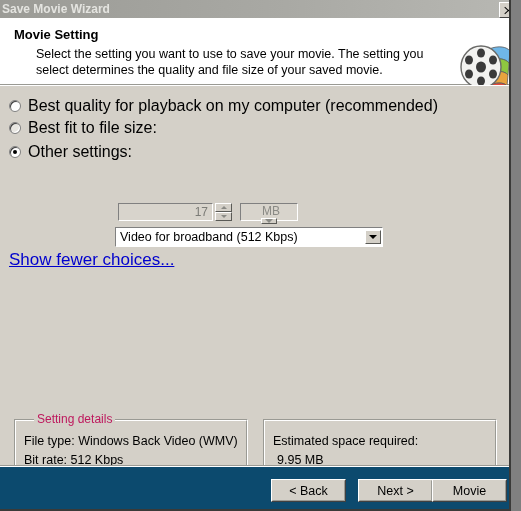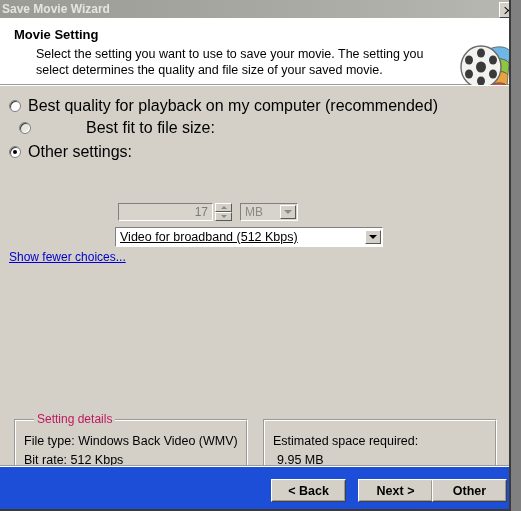--- a/index.html
+++ b/index.html
@@ -200,20 +200,21 @@
     width: 58px;
     height: 18px;
     background: #d8d4cc;
     border-top: 1px solid #808080;
     border-left: 1px solid #808080;
     border-right: 1px solid #ffffff;
     border-bottom: 1px solid #ffffff;
     box-sizing: border-box;
     display: flex;
     align-items: center;
+    flex-direction: column;
   }
   #unit-text {
     font-size: 12px;
     color: #8a8a85;
     margin-left: 4px;
     flex: 1;
   }
   .combo-arrow-box {
     width: 16px;
     height: 14px;
@@ -246,35 +247,34 @@
     height: 20px;
     background: #ffffff;
     border-top: 1px solid #808080;
     border-left: 1px solid #808080;
     border-right: 1px solid #ffffff;
     border-bottom: 1px solid #ffffff;
     box-sizing: border-box;
     display: flex;
     align-items: center;
     cursor: default;
-    text-decoration: underline;
   }
   #settings-combo-text {
     font-size: 12.5px;
     color: #000;
     margin-left: 4px;
     flex: 1;
     white-space: nowrap;
   }
 
   #fewer-link {
     position: absolute;
     left: 9px;
     top: 164px;
-    font-size: 12px;
+    font-size: 17px;
     color: #0000cd;
     text-decoration: underline;
     cursor: default;
   }
 
   
   .groupbox {
     position: absolute;
     border: 1px solid #9a9a94;
     border-right-color: #ffffff;
@@ -326,23 +326,22 @@
   .gb-line.indent { padding-left: 4px; }
   .gb-line.spacer { height: 14px; line-height: 14px; }
 
   
   #footer {
     position: absolute;
     left: 0;
     top: 465px;
     width: 519px;
     height: 44px;
-    background: #1d4ed8;
+    background: #0c4a6e;
     border-top: 1px solid #9a9a94;
-    font-weight: bold;
   }
   #footer-inner-line {
     position: absolute;
     left: 0; top: 0;
     width: 519px;
     height: 1px;
     background: #ffffff;
   }
   .btn {
     position: absolute;
@@ -411,21 +410,21 @@
     </div>
   </div>
 
   <div id="body">
 
     <div class="opt-row" style="left:9px; top:11px;">
       <span class="radio"></span>
       <span class="opt-label">Best quality for playback on my computer (recommended)</span>
     </div>
 
-    <div class="opt-row" style="left:19px; top:33px;gap:48px;">
+    <div class="opt-row" style="left:9px; top:33px;">
       <span class="radio disabled"></span>
       <span class="opt-label">Best fit to file size:</span>
     </div>
 
     <div id="size-field">
       <span id="size-value">17</span>
     </div>
     <div id="spinner">
       <div class="spin-btn">
         <span class="spin-arrow-up"></span>
@@ -485,17 +484,17 @@
     <div class="btn" id="btn-back">
       <span class="bevel"></span>
       <span>&lt; Back</span>
     </div>
     <div class="btn" id="btn-next">
       <span class="bevel"></span>
       <span>Next &gt;</span>
     </div>
     <div class="btn" id="btn-cancel">
       <span class="bevel"></span>
-      <span>Other</span>
+      <span>Movie</span>
     </div>
   </div>
 
 </div>
 
 </body></html>

